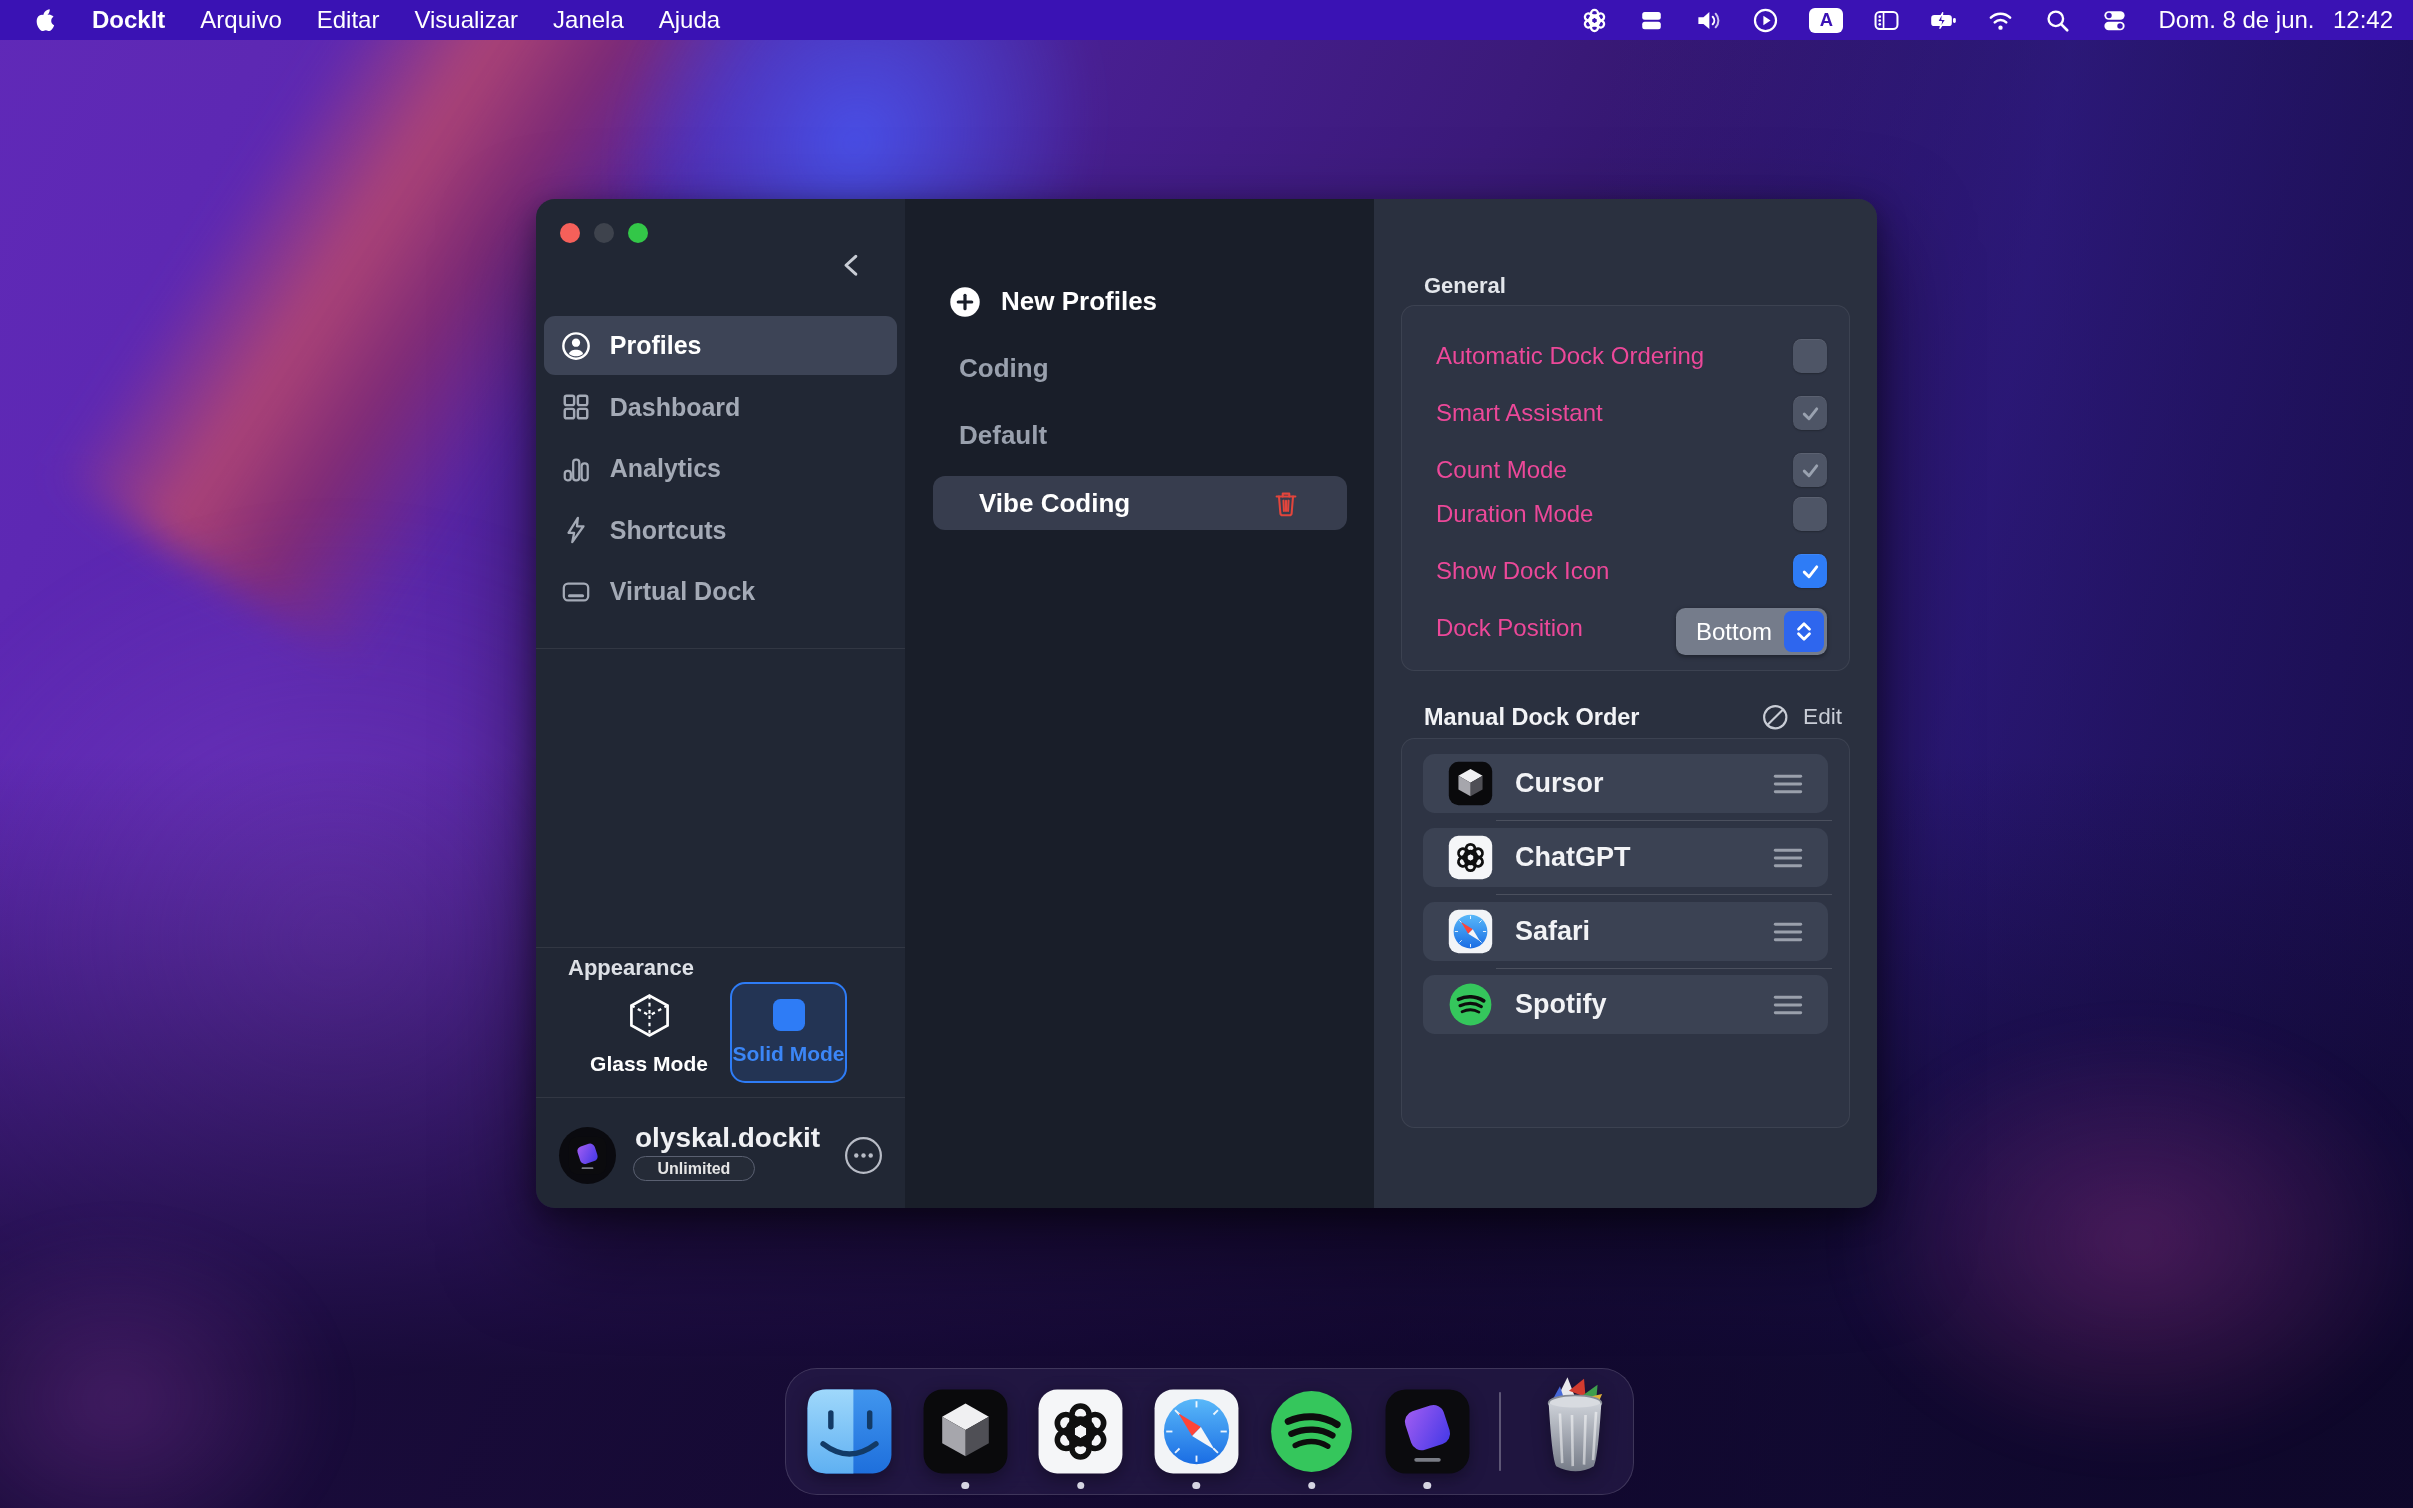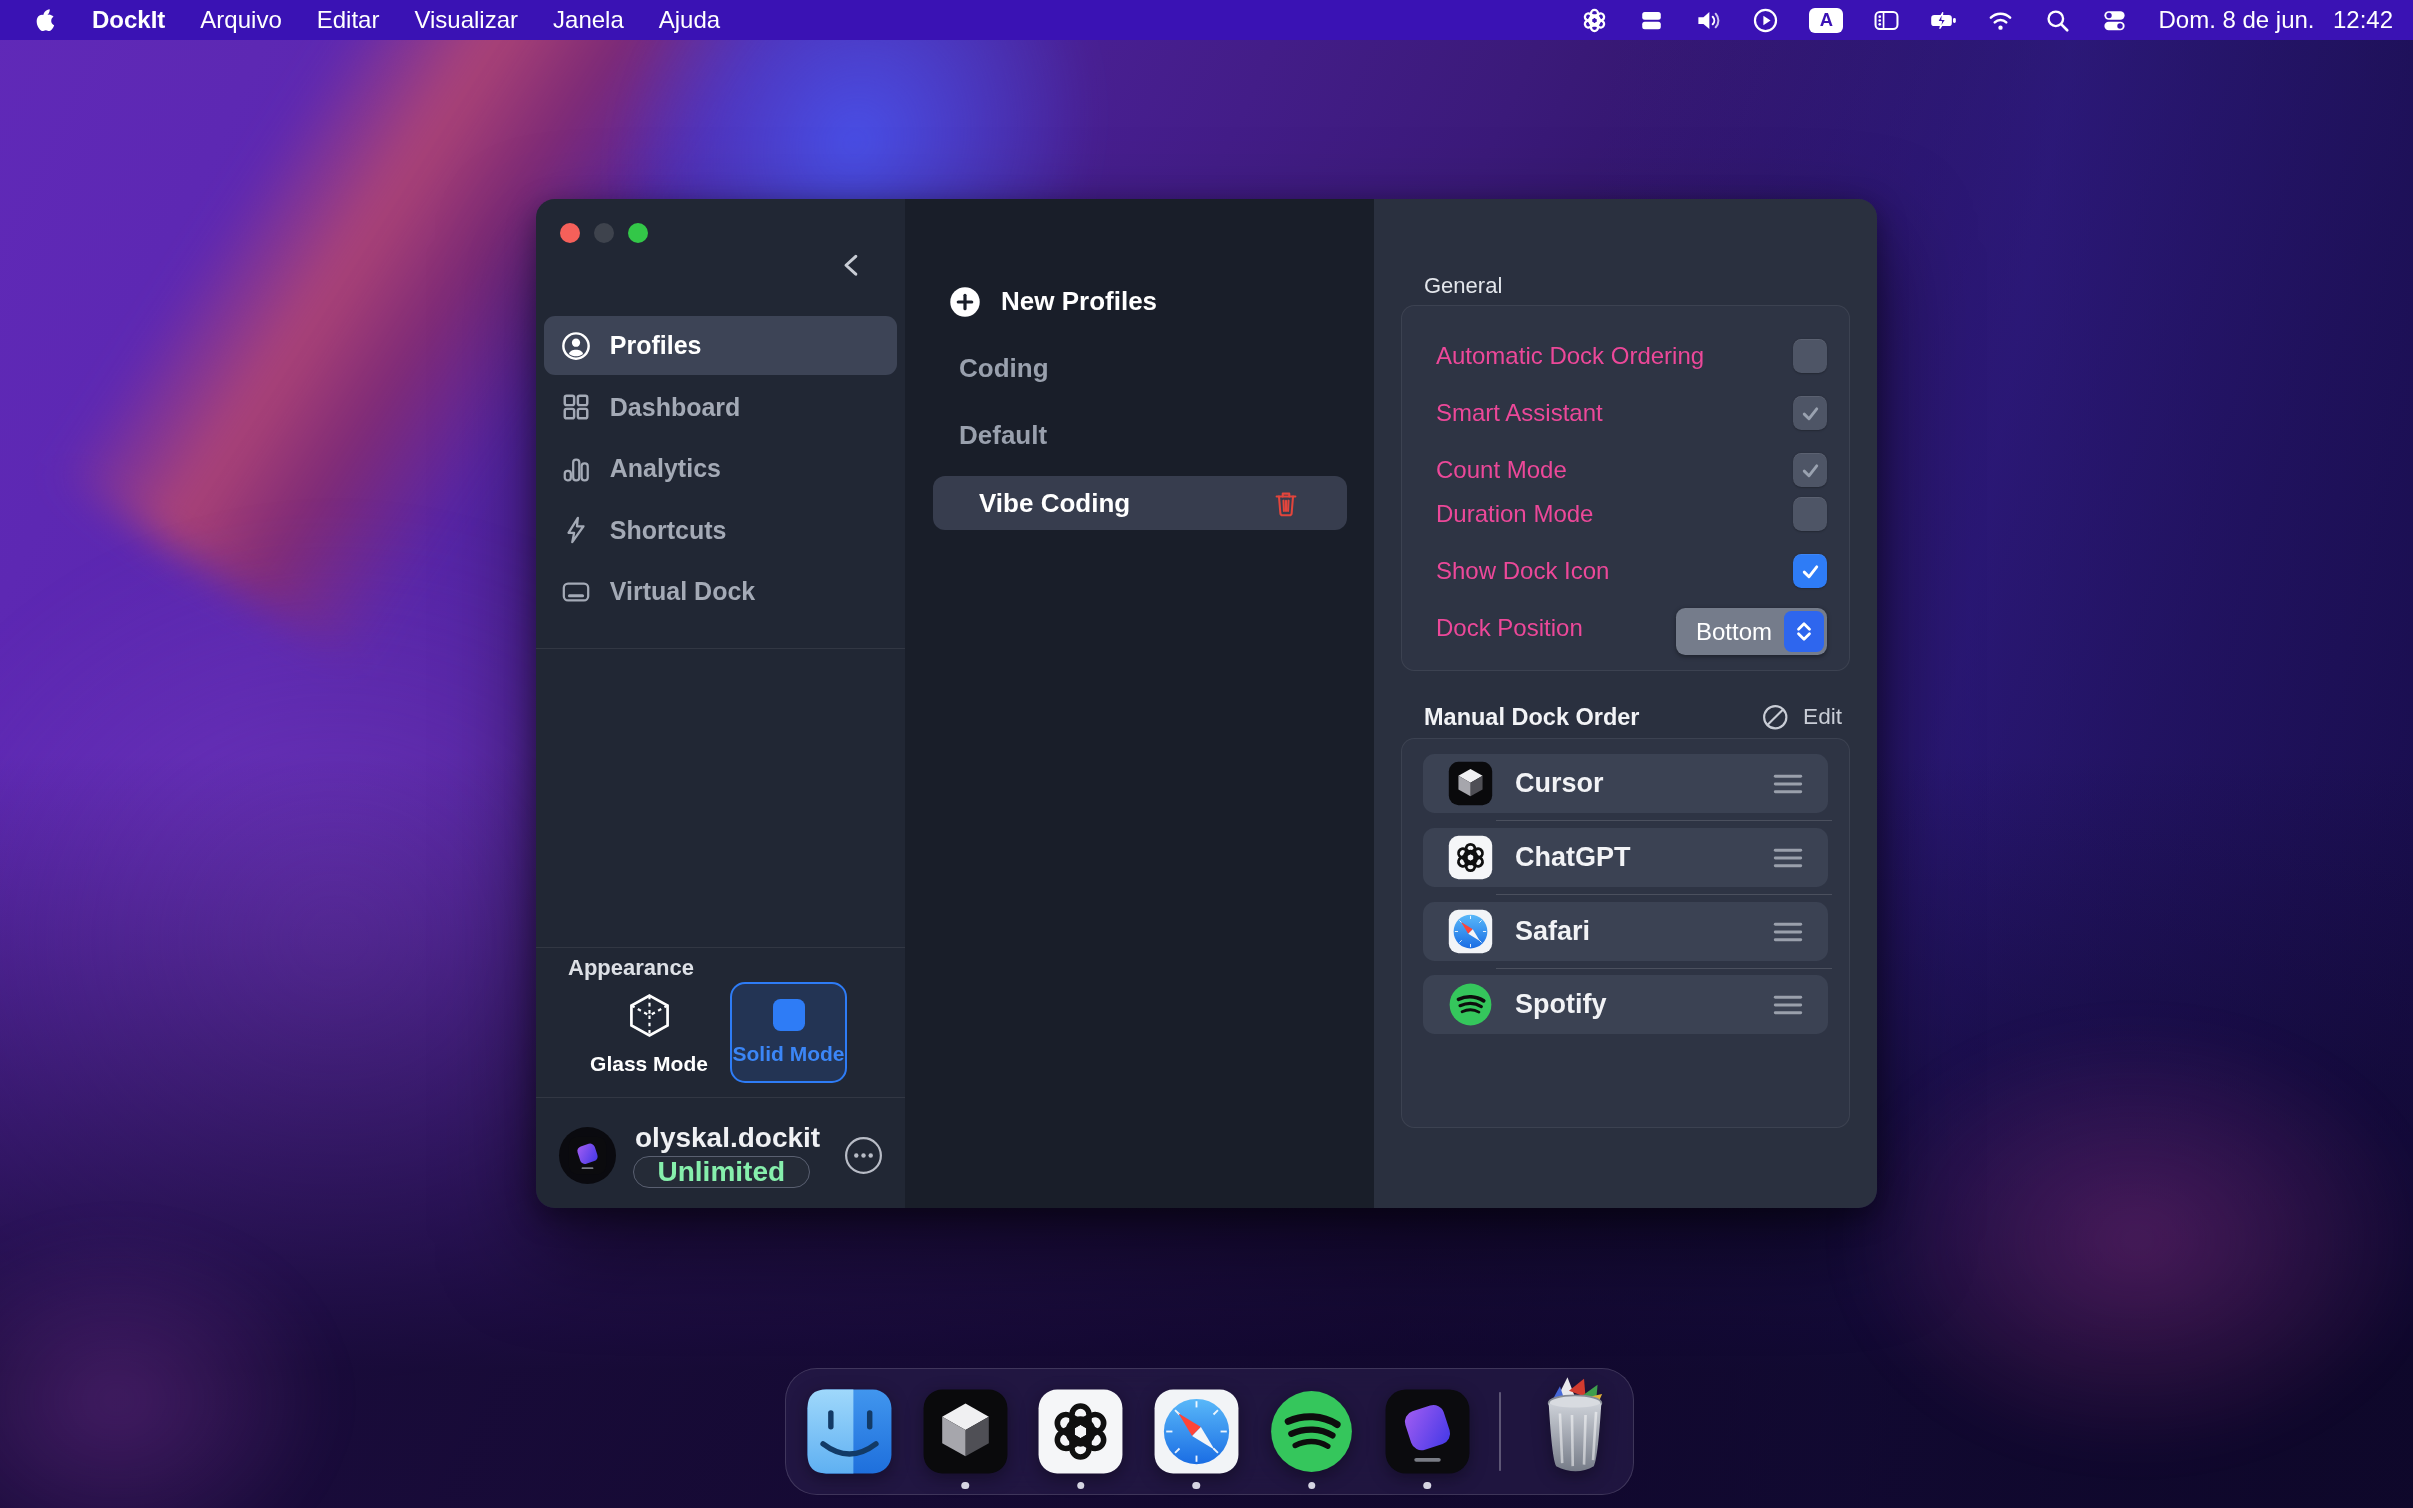--- a/index.html
+++ b/index.html
@@ -60,39 +60,39 @@
   .mode-glass svg { width:47px; height:47px; }
   .mode-solid { position:absolute; left:194px; top:783px; width:117px; height:101px; border:2.5px solid #2e7cf6; border-radius:15px;
     background:rgba(44,86,168,.28); display:flex; flex-direction:column; align-items:center; justify-content:center; gap:11.7px;
     color:#3b86f7; font-size:21px; font-weight:700; }
   .mode-solid .blue-square { width:32px; height:32px; border-radius:7.5px; background:#2e7cf6; }
   .account { position:absolute; left:0; right:0; top:913px; height:96px; }
   .avatar { position:absolute; left:22.6px; top:15px; width:57px; height:57px; border-radius:50%; background:#0a0a0f;
     display:flex; align-items:center; justify-content:center; }
   .avatar svg { width:39px; height:39px; }
   .acct-name { position:absolute; left:99px; top:10px; font-size:28px; font-weight:600; color:#f0f1f4; }
-  .plan-pill { position:absolute; left:97px; top:44px; height:32px; padding:0 23.5px; border:1.7px solid #5a6071; border-radius:17.6px;
-    display:flex; align-items:center; color:#86efac; font-size:28px; font-weight:600; background:rgba(255,255,255,.02); }
+  .plan-pill { position:absolute; left:97px; top:44px; height:25px; padding:0 23.5px; border:1.7px solid #5a6071; border-radius:17.6px;
+    display:flex; align-items:center; color:#e5e5e5; font-size:16px; font-weight:600; background:rgba(255,255,255,.02); }
   .acct-more { position:absolute; right:22px; top:23.5px; width:39px; height:39px; color:#b8bcc6; }
 
   
   .middle { position:relative; width:469px; background:#191e29; flex:none; }
   .new-profiles { position:absolute; top:87px; left:44px; display:flex; gap:20px;
     color:#fff; font-size:26px; font-weight:700; }
   .new-profiles .plus { width:32px; height:32px; }
   .profile-item { position:absolute; left:54px; font-size:26px; font-weight:700; color:#99a0ad; }
   .pi-0 { top:154px; } .pi-1 { top:221px; }
   .profile-selected { position:absolute; top:277px; left:28px; width:414px; height:54px; background:#373d4e; border-radius:12px;
     display:flex; align-items:center; justify-content:space-between; padding:0 46px; }
   .profile-selected .pname { font-size:26px; font-weight:700; color:#fff; }
   .profile-selected .trash { width:30px; height:30px; color:#e2453c; }
 
   
   .rightp { position:relative; flex:1; background:#2a303f; }
-  .general-title { position:absolute; top:74px; left:50px; font-size:22px; font-weight:400; color:#e3e6eb; }
+  .general-title { position:absolute; top:74px; left:50px; font-size:22px; font-weight:700; color:#e3e6eb; }
   .card { position:absolute; left:27px; width:449px; background:#2e3444; border:0.8px solid rgba(255,255,255,.07); border-radius:13.4px; }
   .card1 { top:106px; height:366px; }
   .card2 { top:539px; height:390px; }
   .g-row { position:absolute; left:34px; right:22px; height:40px; display:flex; align-items:center; justify-content:space-between; }
   .g-label { color:#ec4899; font-size:24px; font-weight:500; }
   .checkbox { width:34px; height:34px; border-radius:8.4px; background:#4e5566; box-shadow:inset 0 0.8px 0 rgba(255,255,255,.1), 0 0.8px 1.7px rgba(0,0,0,.25);
     display:flex; align-items:center; justify-content:center; }
   .checkbox svg { width:25px; height:25px; display:none; }
   .checkbox.st-on-dim svg { display:block; color:#9aa2b0; }
   .checkbox.st-on { background:#2e7cf6; }

